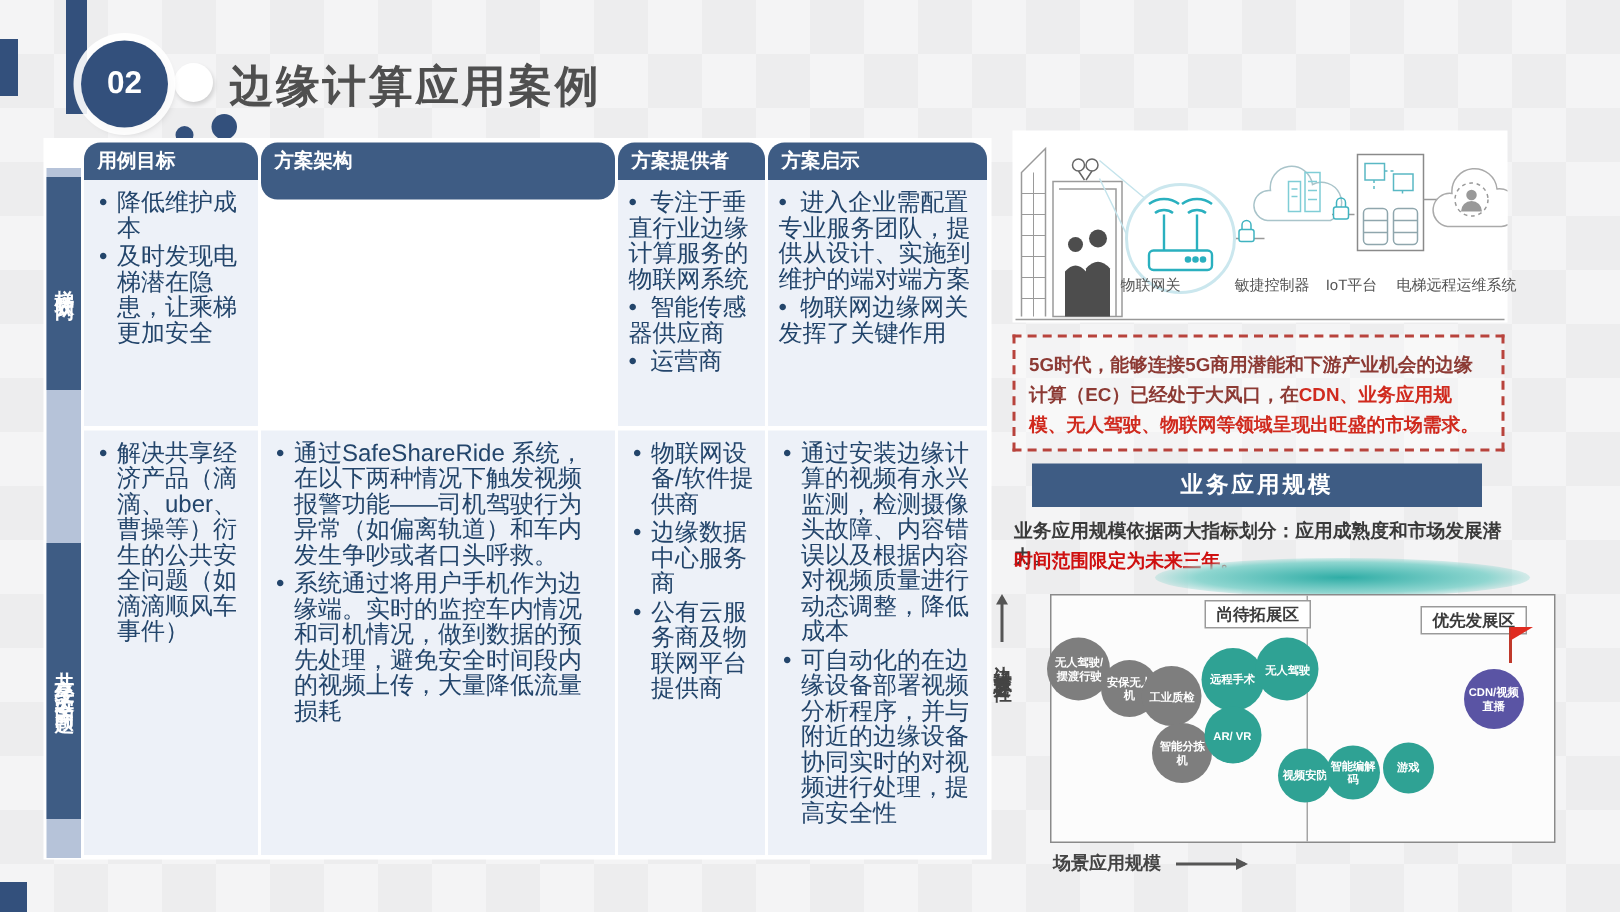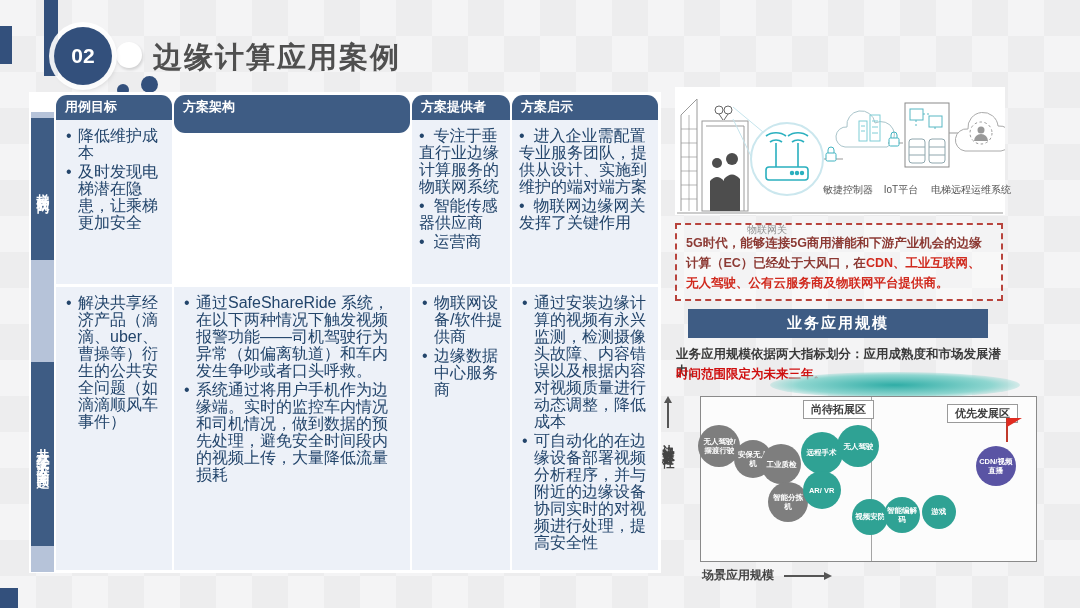--- a/index.html
+++ b/index.html
@@ -31,21 +31,21 @@
   .hang li{position:relative;padding-left:15px;}
   .hang li::before{content:"•";position:absolute;left:3px;}
   .flush li::before{content:"•\00a0\00a0";}
   .side-strip{position:absolute;left:31px;top:112px;width:23px;height:460px;background:#b6c3d9;}
   .cat{position:absolute;left:31px;width:23px;background:#3e5c84;color:#fff;font-size:13px;font-weight:bold;
     writing-mode:vertical-rl;text-orientation:upright;letter-spacing:4px;display:flex;align-items:center;justify-content:center;}
   .cat1{top:118px;height:142px;} .cat2{top:362px;height:184px;}
   
   .diagram{position:absolute;left:675px;top:87px;width:330px;height:128px;background:#fff;}
   .dlabel{position:absolute;top:96px;font-size:10px;color:#555;text-align:center;white-space:nowrap;}
-  .dl1{left:62px;width:60px;margin-top:40px;} .dl2{left:142px;width:62px;} .dl3{left:200px;width:52px;} .dl4{left:250px;width:92px;}
+  .dl1{left:62px;width:60px;} .dl2{left:142px;width:62px;} .dl3{left:200px;width:52px;} .dl4{left:250px;width:92px;}
   
   .redbox{position:absolute;left:675px;top:223px;width:328px;height:78px;border:2px dashed #b8433c;
     box-sizing:border-box;padding:8px 9px;font-size:12.5px;font-weight:bold;line-height:1.6;background:rgba(255,255,255,.35);}
   .lead{color:#8c3a34;} .emph{color:#d02a1e;}
   
   .banner{position:absolute;left:688px;top:309px;width:300px;height:29px;background:#3e5c84;color:#fff;
     font-size:15px;font-weight:bold;display:flex;align-items:center;justify-content:center;letter-spacing:2px;}
   .desc{position:absolute;left:676px;top:346px;width:345px;font-size:12.5px;font-weight:bold;color:#3a3a3a;}
   .note{position:absolute;left:676px;top:366px;width:345px;font-size:12.5px;font-weight:bold;color:#cf1010;}
   .lens{position:absolute;left:770px;top:372px;width:250px;height:26px;border-radius:50%;
@@ -124,20 +124,21 @@
   <div class="cell c2 r2">
       <ul class="hang">
         <li>通过SafeShareRide 系统，在以下两种情况下触发视频报警功能——司机驾驶行为异常（如偏离轨道）和车内发生争吵或者口头呼救。</li>
         <li>系统通过将用户手机作为边缘端。实时的监控车内情况和司机情况，做到数据的预先处理，避免安全时间段内的视频上传，大量降低流量损耗</li>
       </ul>
     </div>
   <div class="cell c3 r2">
       <ul class="hang">
         <li>物联网设备/软件提供商</li>
         <li>边缘数据中心服务商</li>
+        <li>公有云服务商及物联网平台提供商</li>
       </ul>
     </div>
   <div class="cell c4 r2">
       <ul class="hang">
         <li>通过安装边缘计算的视频有永兴监测，检测摄像头故障、内容错误以及根据内容对视频质量进行动态调整，降低成本</li>
         <li>可自动化的在边缘设备部署视频分析程序，并与附近的边缘设备协同实时的对视频进行处理，提高安全性</li>
       </ul>
     </div>
 
   <div class="diagram">
@@ -210,21 +211,21 @@
       </g>
       <path d="M2 126 H328" stroke="#999"></path>
     </svg>
     <div class="dlabel dl1">物联网关</div>
     <div class="dlabel dl2">敏捷控制器</div>
     <div class="dlabel dl3">IoT平台</div>
     <div class="dlabel dl4">电梯远程运维系统</div>
   </div>
 
   <div class="redbox">
-    <span class="lead">5G时代，能够连接5G商用潜能和下游产业机会的边缘计算（EC）已经处于大风口，在</span><span class="emph">CDN、工业互联网、无人驾驶、公有云服务商及物联网平台提供商。</span>
+    <span class="lead">5G时代，能够连接5G商用潜能和下游产业机会的边缘计算（EC）已经处于大风口，在</span><span class="emph">CDN、业务应用规模、无人驾驶、物联网等领域呈现出旺盛的市场需求。</span>
   </div>
 
   <div class="banner">业务应用规模</div>
   <div class="desc">业务应用规模依据两大指标划分：应用成熟度和市场发展潜力。</div>
   <div class="note">时间范围限定为未来三年。</div>
 
   <div class="lens"></div>
   <div class="ylab">
     <span class="yarrow"></span>
     <span class="ytext">边缘计算必要性</span>

